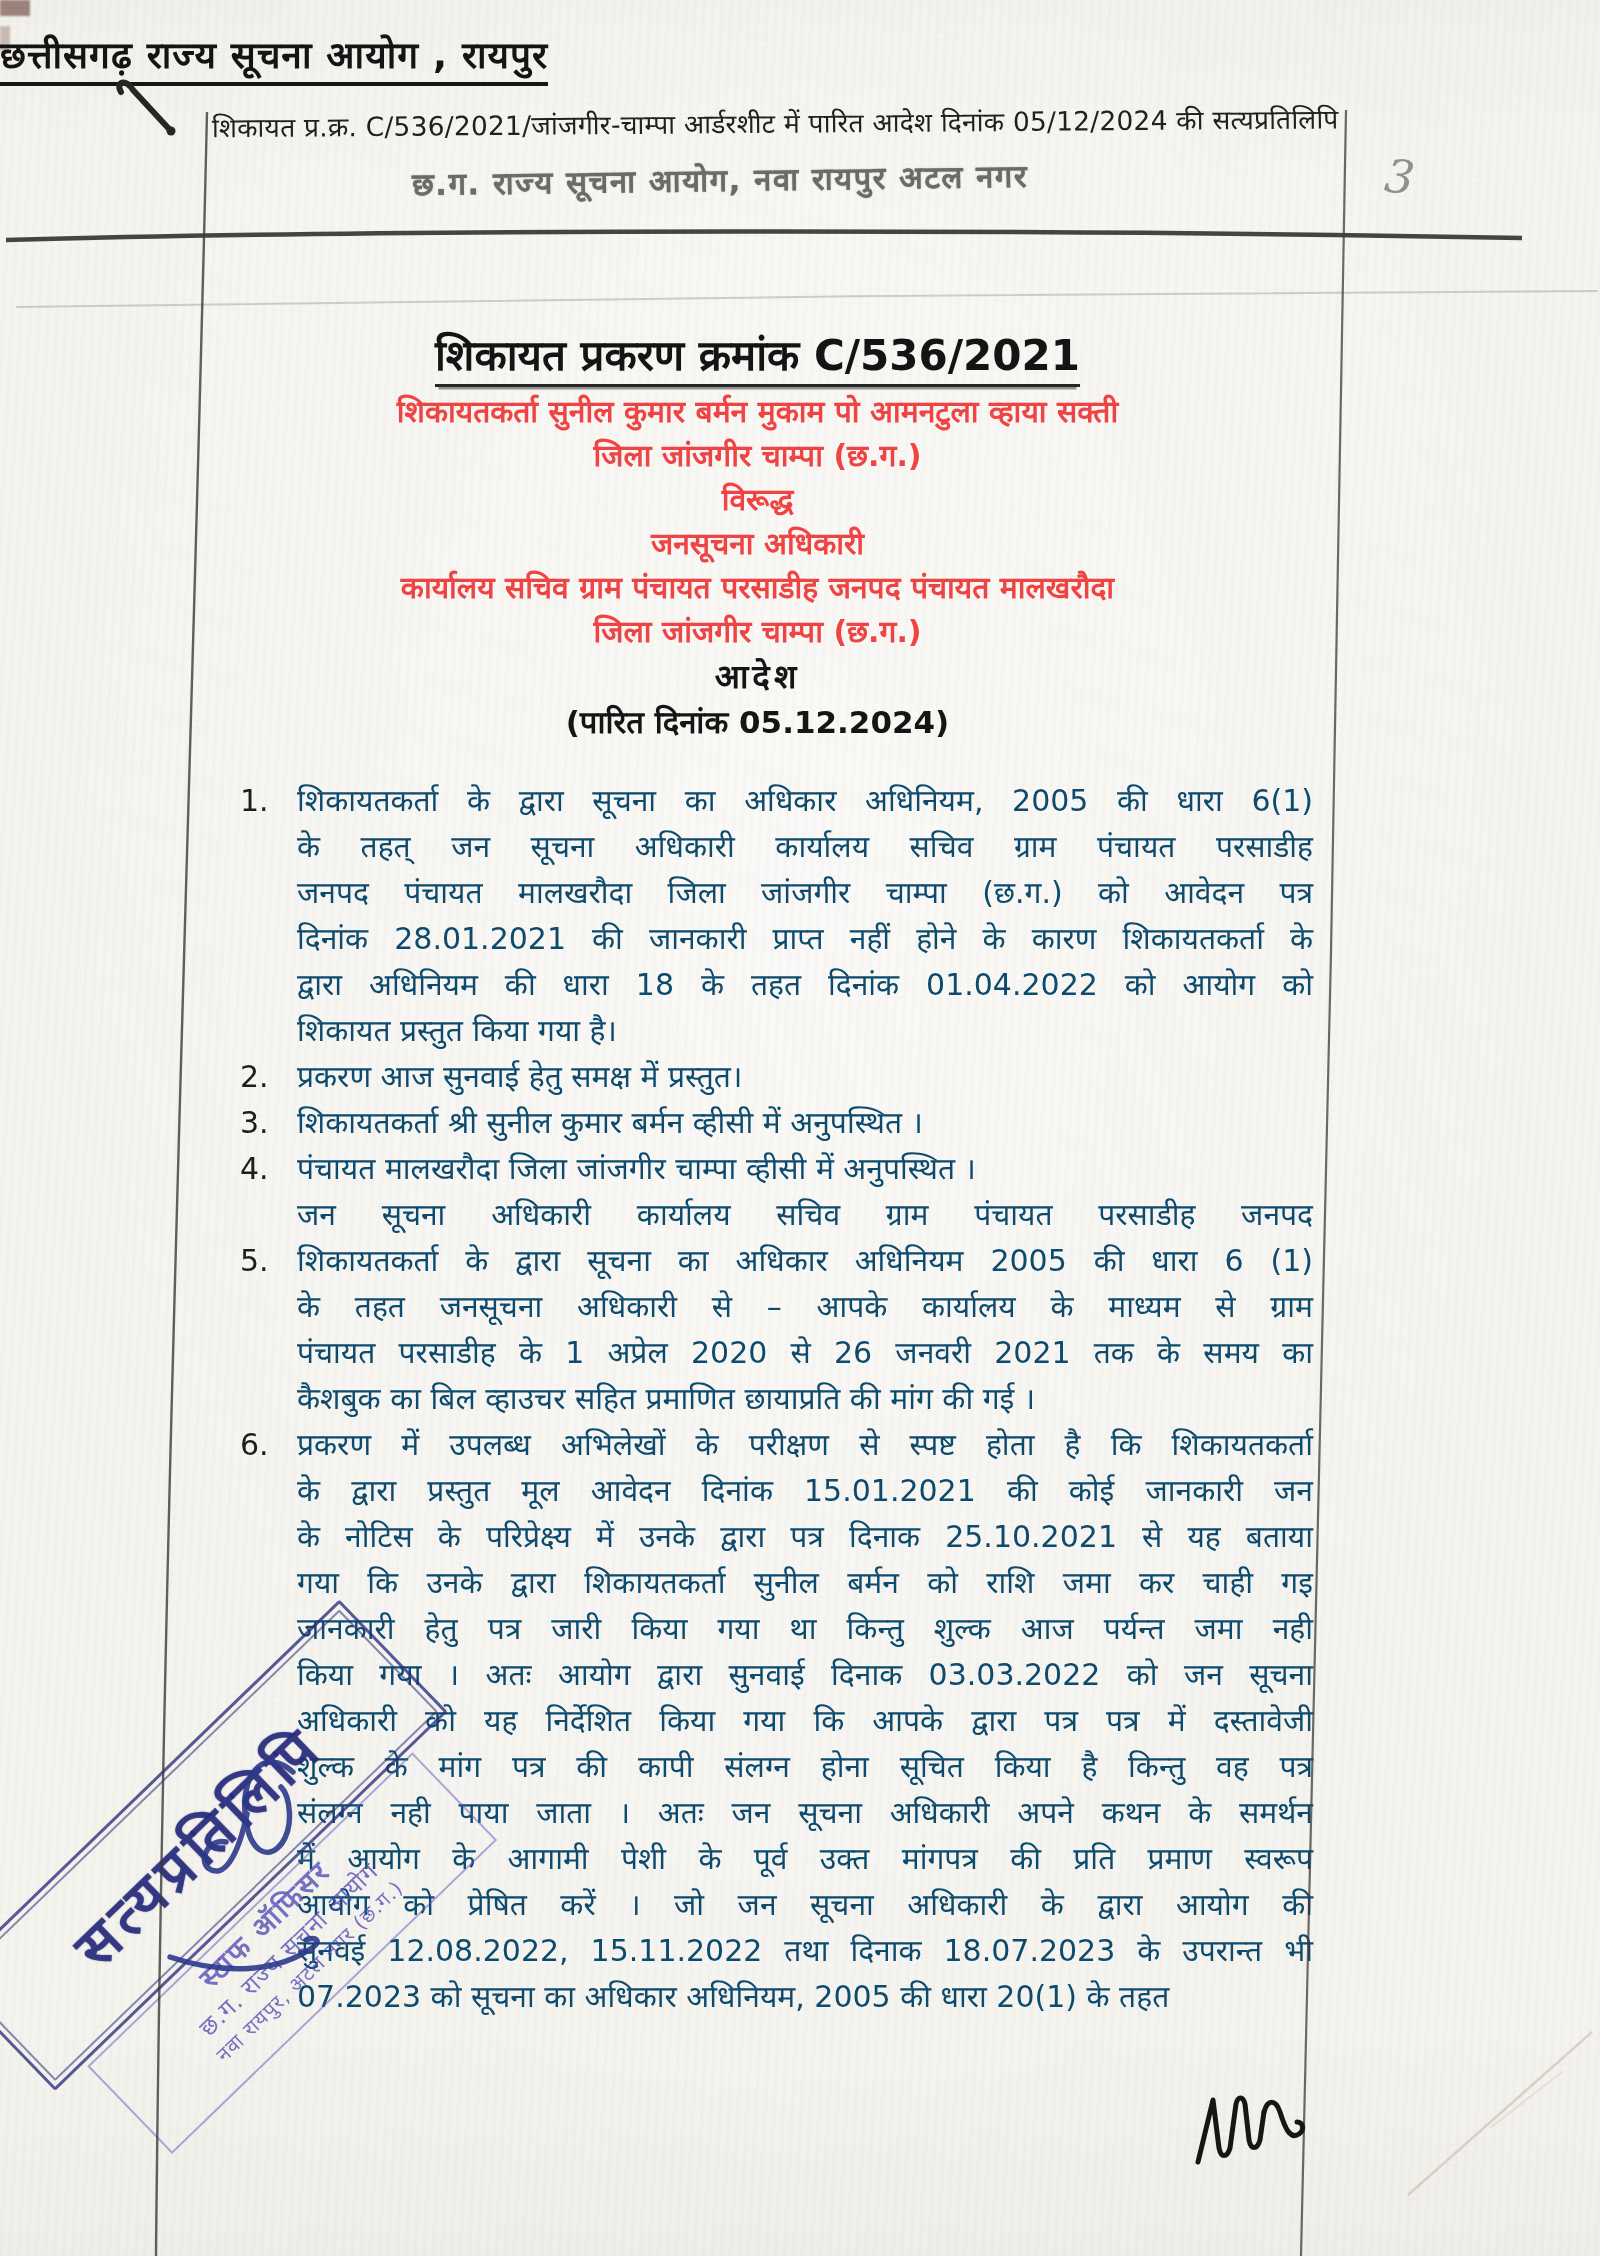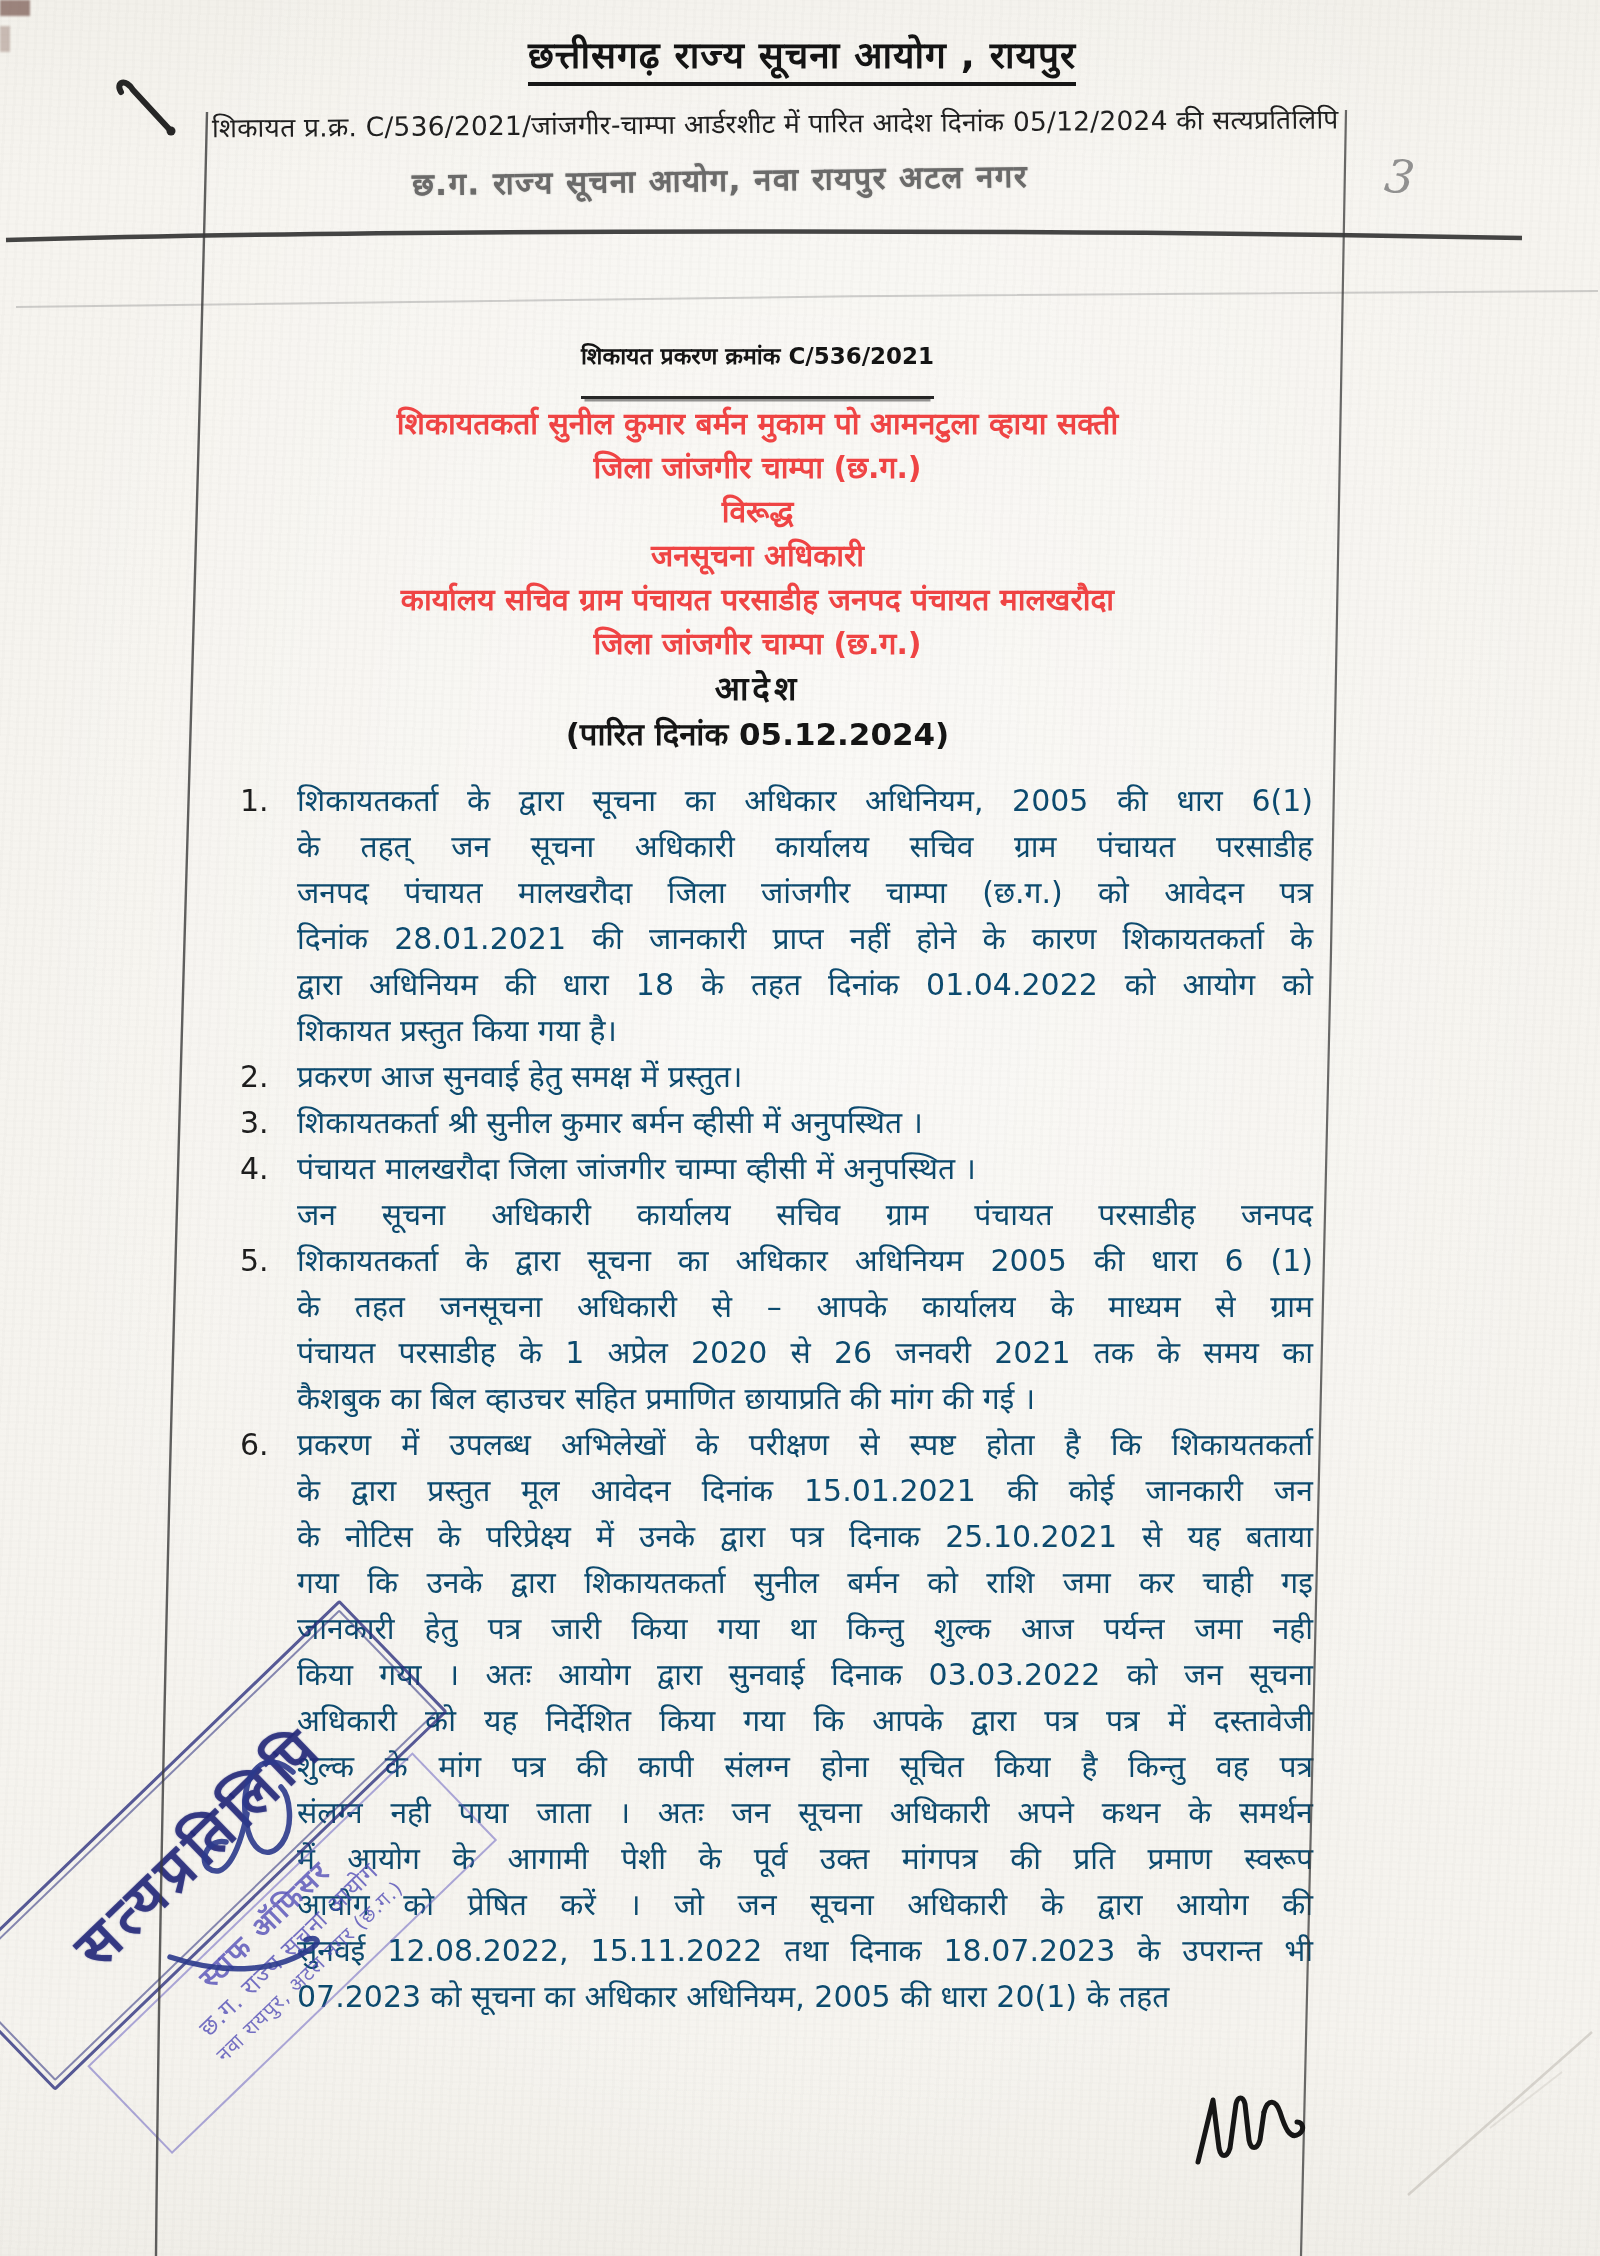--- a/index.html
+++ b/index.html
@@ -13,21 +13,21 @@
   }
   .noise{
     position:absolute;inset:0;pointer-events:none;opacity:.5;
     background:
       repeating-linear-gradient(93deg, rgba(120,120,120,.04) 0 3px, rgba(0,0,0,0) 3px 9px),
       repeating-linear-gradient(2deg, rgba(140,140,140,.03) 0 2px, rgba(0,0,0,0) 2px 7px);
   }
   .corner-smudge{position:absolute;left:0;top:0;width:30px;height:16px;background:#6e4a42;opacity:.65;filter:blur(1px);}
   .corner-smudge2{position:absolute;left:0;top:26px;width:10px;height:26px;background:#8a6a60;opacity:.4;filter:blur(1px);}
 
-  .page-title{position:absolute;top:28px;left:12px;width:1580px;text-align:center;}
+  .page-title{position:absolute;top:28px;left:0;width:1580px;text-align:left;}
   .page-title span{
     display:inline-block;font-size:37px;font-weight:bold;letter-spacing:1px;
     border-bottom:4px solid #161616;padding-bottom:3px;color:#141414;
   }
   .certify-note{
     position:absolute;top:104px;left:212px;width:1330px;
     font-size:26.5px;white-space:nowrap;color:#202020;
     transform:rotate(-0.45deg);letter-spacing:0.2px;
   }
   .office-stamp-line{
@@ -37,23 +37,23 @@
     font-weight:bold;
   }
   .page-number{
     position:absolute;top:150px;left:1385px;font-size:46px;color:#808080;
     font-family:"DejaVu Serif","Liberation Serif",serif;font-style:italic;
     transform:rotate(7deg);opacity:.85;
   }
 
   .center-block{position:absolute;left:200px;top:336px;width:1115px;text-align:center;}
   .center-block .line{font-size:30px;line-height:44px;color:#ef4444;font-weight:bold;}
-  .case-heading{display:inline-block;font-size:23px;font-weight:bold;line-height:40px;
+  .case-heading{display:inline-block;font-size:42px;font-weight:bold;line-height:40px;
     border-bottom:3px solid #262626;box-shadow:0 6px 0 -3.5px rgba(45,45,45,.5);
-    padding-bottom:20px;margin-bottom:3px;color:#141414;}
+    padding-bottom:8px;margin-bottom:3px;color:#141414;}
   .order-label{font-size:33px;font-weight:bold;letter-spacing:4px;line-height:46px;color:#151515;}
   .order-date{font-size:31px;font-weight:bold;line-height:45px;color:#151515;}
 
   .points{position:absolute;left:240px;top:778px;width:1073px;}
   .point-row{display:flex;align-items:flex-start;}
   .point-num{width:57px;flex:0 0 57px;font-size:30px;line-height:46px;color:#1d1d1d;}
   .point-lines{flex:1;min-width:0;}
   .bodyline{font-size:30px;line-height:46px;color:#0c4a6e;
     text-align:justify;text-align-last:justify;white-space:normal;}
   .bodyline.last{text-align-last:left;}

